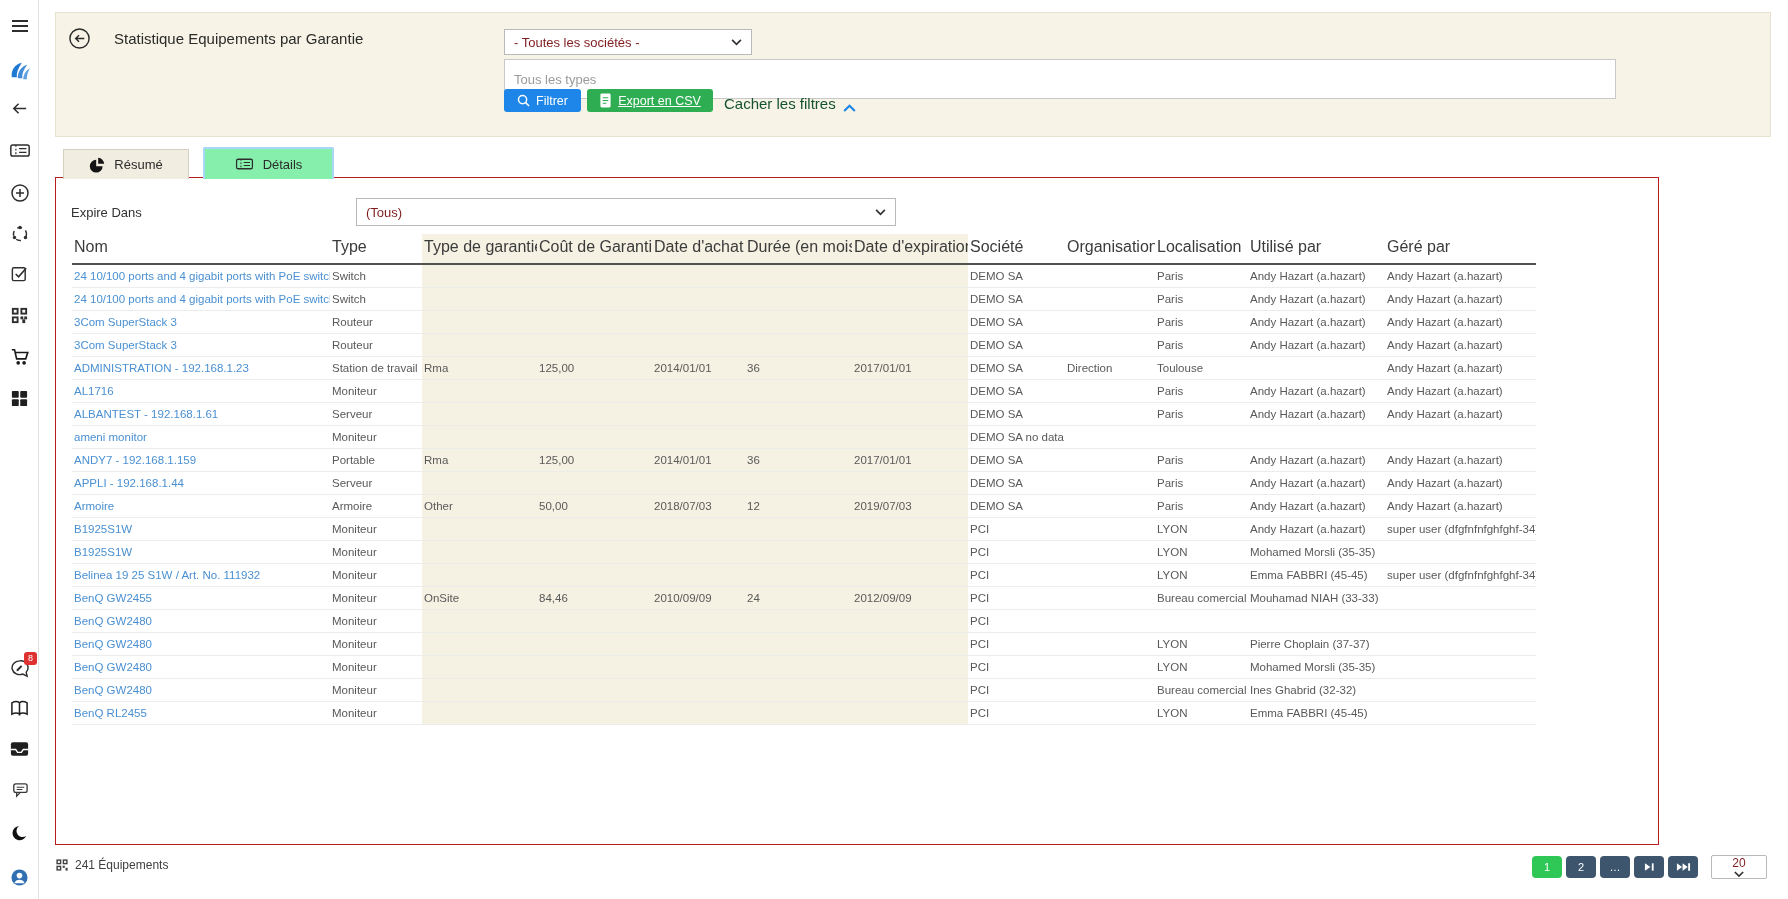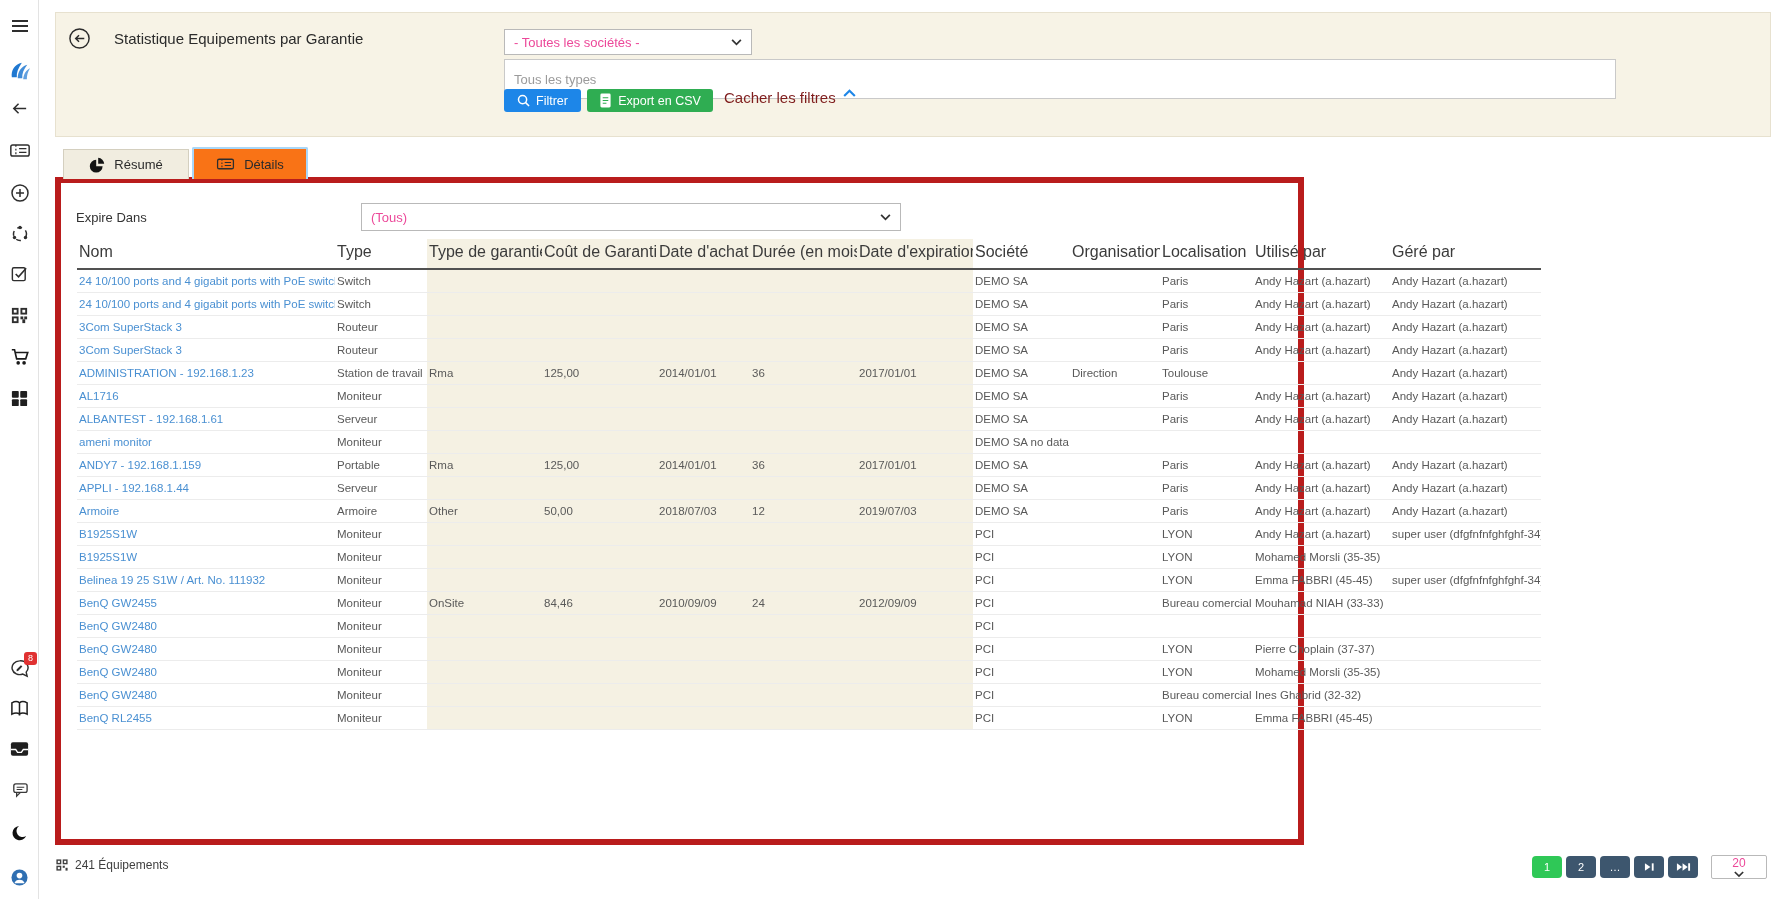--- a/index.html
+++ b/index.html
@@ -9,35 +9,35 @@
     background:#ffffff; position:relative; overflow:hidden;
   }
   
   .sidebar { position:absolute; left:0; top:0; width:39px; height:899px; background:#fff; border-right:1px solid #e3e3e3; z-index:6; }
   .side-icon { position:absolute; left:8px; width:23px; height:23px; display:flex; align-items:center; justify-content:center; cursor:pointer; }
   .badge { position:absolute; top:-5px; right:-6px; min-width:13px; height:13px; background:#e03131; color:#fff; font-size:9px; line-height:13px; text-align:center; border-radius:3px; padding:0 2px; }
   
   .header-panel { position:absolute; left:55px; top:12px; width:1716px; height:125px; background:#f7f3e6; border:1px solid #e7e1cf; z-index:1; }
   .header-top { position:absolute; left:12px; top:14px; display:flex; align-items:center; gap:23px; }
   .page-title { font-size:15px; color:#2b2b2b; }
-  .fselect { background:#fff; border:1px solid #b9b9b9; display:flex; align-items:center; justify-content:space-between; padding:0 9px; font-size:13px; color:#ec4899; cursor:pointer; }
+  .fselect { background:#fff; border:1px solid #b9b9b9; display:flex; align-items:center; justify-content:space-between; padding:0 9px; font-size:13px; color:#7f1d1d; cursor:pointer; }
   .company-select { position:absolute; left:448px; top:16px; width:248px; height:26px; }
   .types-input { position:absolute; left:448px; top:46px; width:1112px; height:40px; border:1px solid #c9c9c9; padding:0 9px; font-size:13px; color:#333; background:#fff; }
   .types-input::placeholder { color:#9b9b9b; }
   .btn { border:none; border-radius:3px; color:#fff; font-size:12.5px; display:flex; align-items:center; justify-content:center; gap:6px; cursor:pointer; font-family:inherit; }
   .btn-filter { position:absolute; left:448px; top:76px; width:77px; height:23px; background:#1d86e8; }
-  .btn-export { position:absolute; left:531px; top:76px; width:126px; height:23px; background:#2fad52; }
-  .link-hide { position:absolute; left:668px; top:76px; height:23px; display:flex; align-items:flex-start; gap:7px; color:#7f1d1d; font-size:15px; cursor:pointer; text-decoration:none; }
+  .btn-export { position:absolute; left:531px; top:76px; width:126px; height:23px; background:#2fad52;text-decoration:underline; }
+  .link-hide { position:absolute; left:668px; top:76px; height:23px; display:flex; align-items:flex-end; gap:7px; color:#14532d; font-size:15px; cursor:pointer; text-decoration:none; }
   
   .tabs { position:absolute; left:63px; top:147px; display:flex; align-items:flex-end; z-index:5; }
   .tab { display:flex; align-items:center; justify-content:center; gap:9px; font-size:13px; color:#2b2b2b; cursor:pointer; }
   .tab-inactive { width:126px; height:30px; background:#f1ede0; border:1px solid #d4cfbf; border-bottom:none; }
-  .tab-active { width:116px; height:32px; background:#f97316; border:2px solid #a9d7f8; border-bottom:none; margin-left:3px; border-radius:2px 2px 0 0; }
+  .tab-active { width:131px; height:32px; background:#86efac; border:2px solid #a9d7f8; border-bottom:none; margin-left:14px; border-radius:2px 2px 0 0; }
   
-  .main-panel { position:absolute; left:55px; top:177px; width:1249px; height:668px; background:#fff; border:6px solid #b91c1c; z-index:2; }
+  .main-panel { position:absolute; left:55px; top:177px; width:1604px; height:668px; background:#fff; border:1px solid #b91c1c; z-index:2; }
   .expire-label { position:absolute; left:15px; top:27px; font-size:13px; color:#333; }
   .expire-select { position:absolute; left:300px; top:20px; width:540px; height:28px; }
   
   table { position:absolute; left:16px; top:56px; width:1464px; border-collapse:collapse; table-layout:fixed; }
   th { font-size:16px; font-weight:normal; color:#3b3b3b; text-align:left; padding:4px 6px 7px 2px; border-bottom:2px solid #515151; white-space:nowrap; overflow:hidden; }
   td { font-size:11.5px; color:#595959; padding:0 6px 0 2px; height:23px; border-bottom:1px solid #ececec; white-space:nowrap; overflow:hidden; }
   td a { color:#4a90d2; text-decoration:none; }
   .hl { background:#f5f1e3; }
   
   .footer-count { position:absolute; left:55px; top:858px; display:flex; align-items:center; gap:6px; font-size:12px; color:#3f3f3f; }

